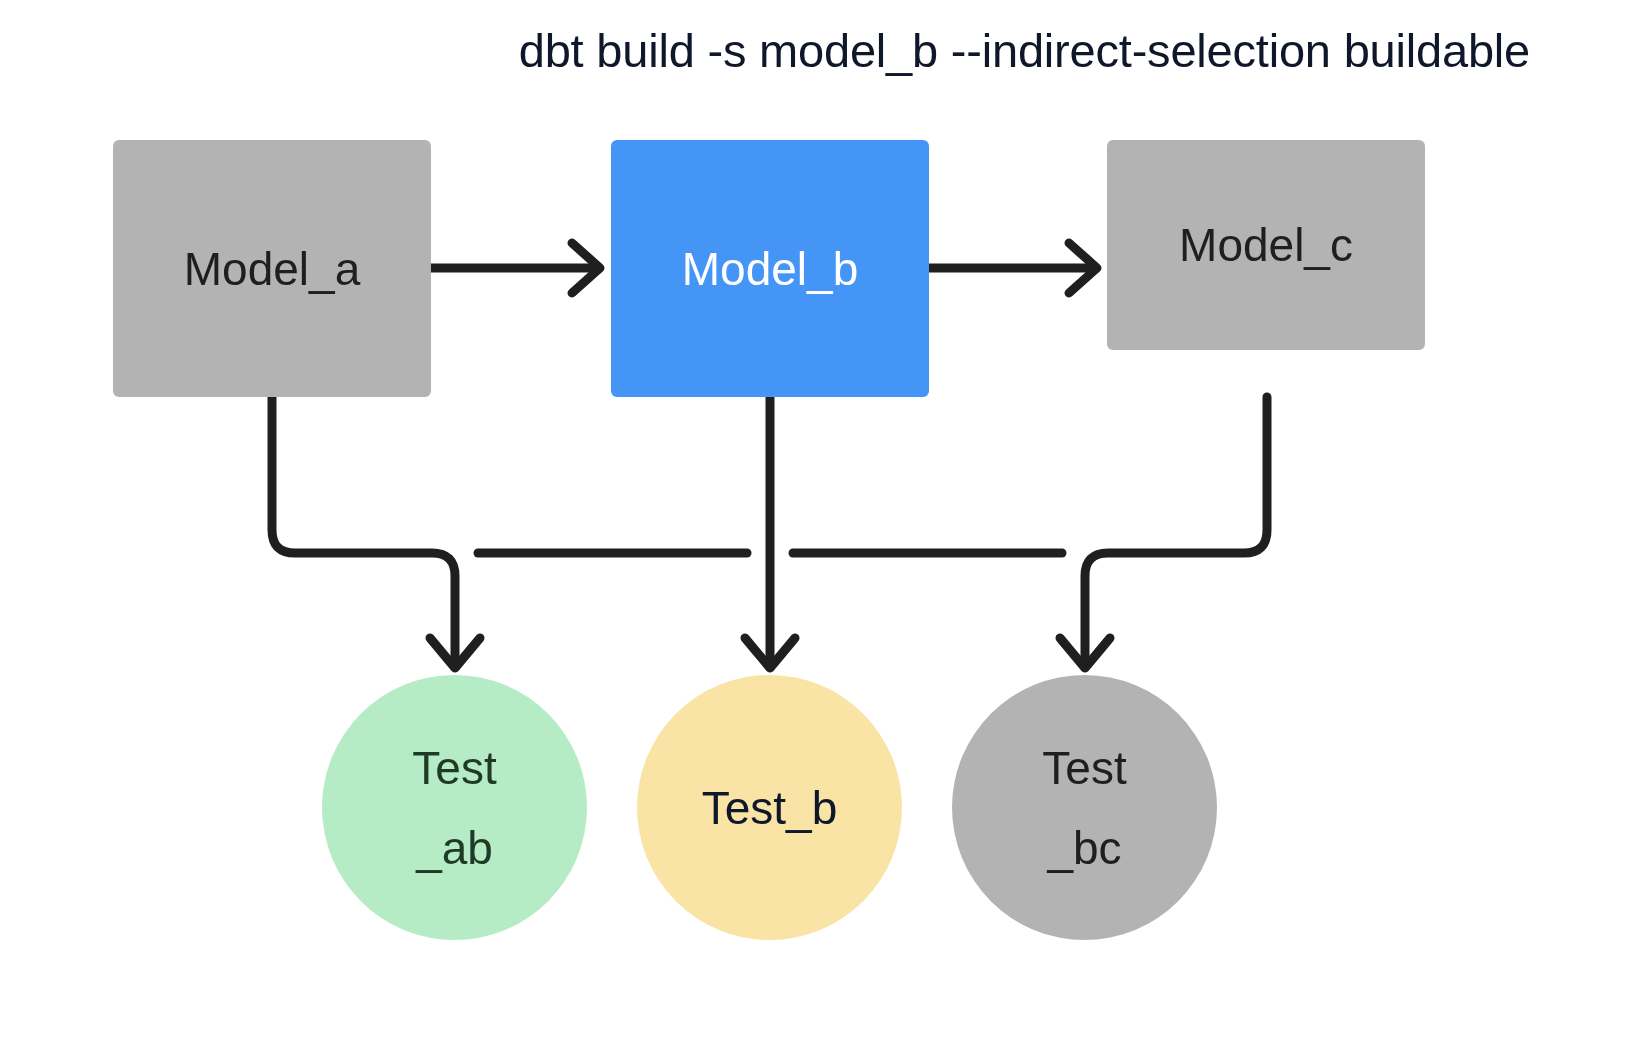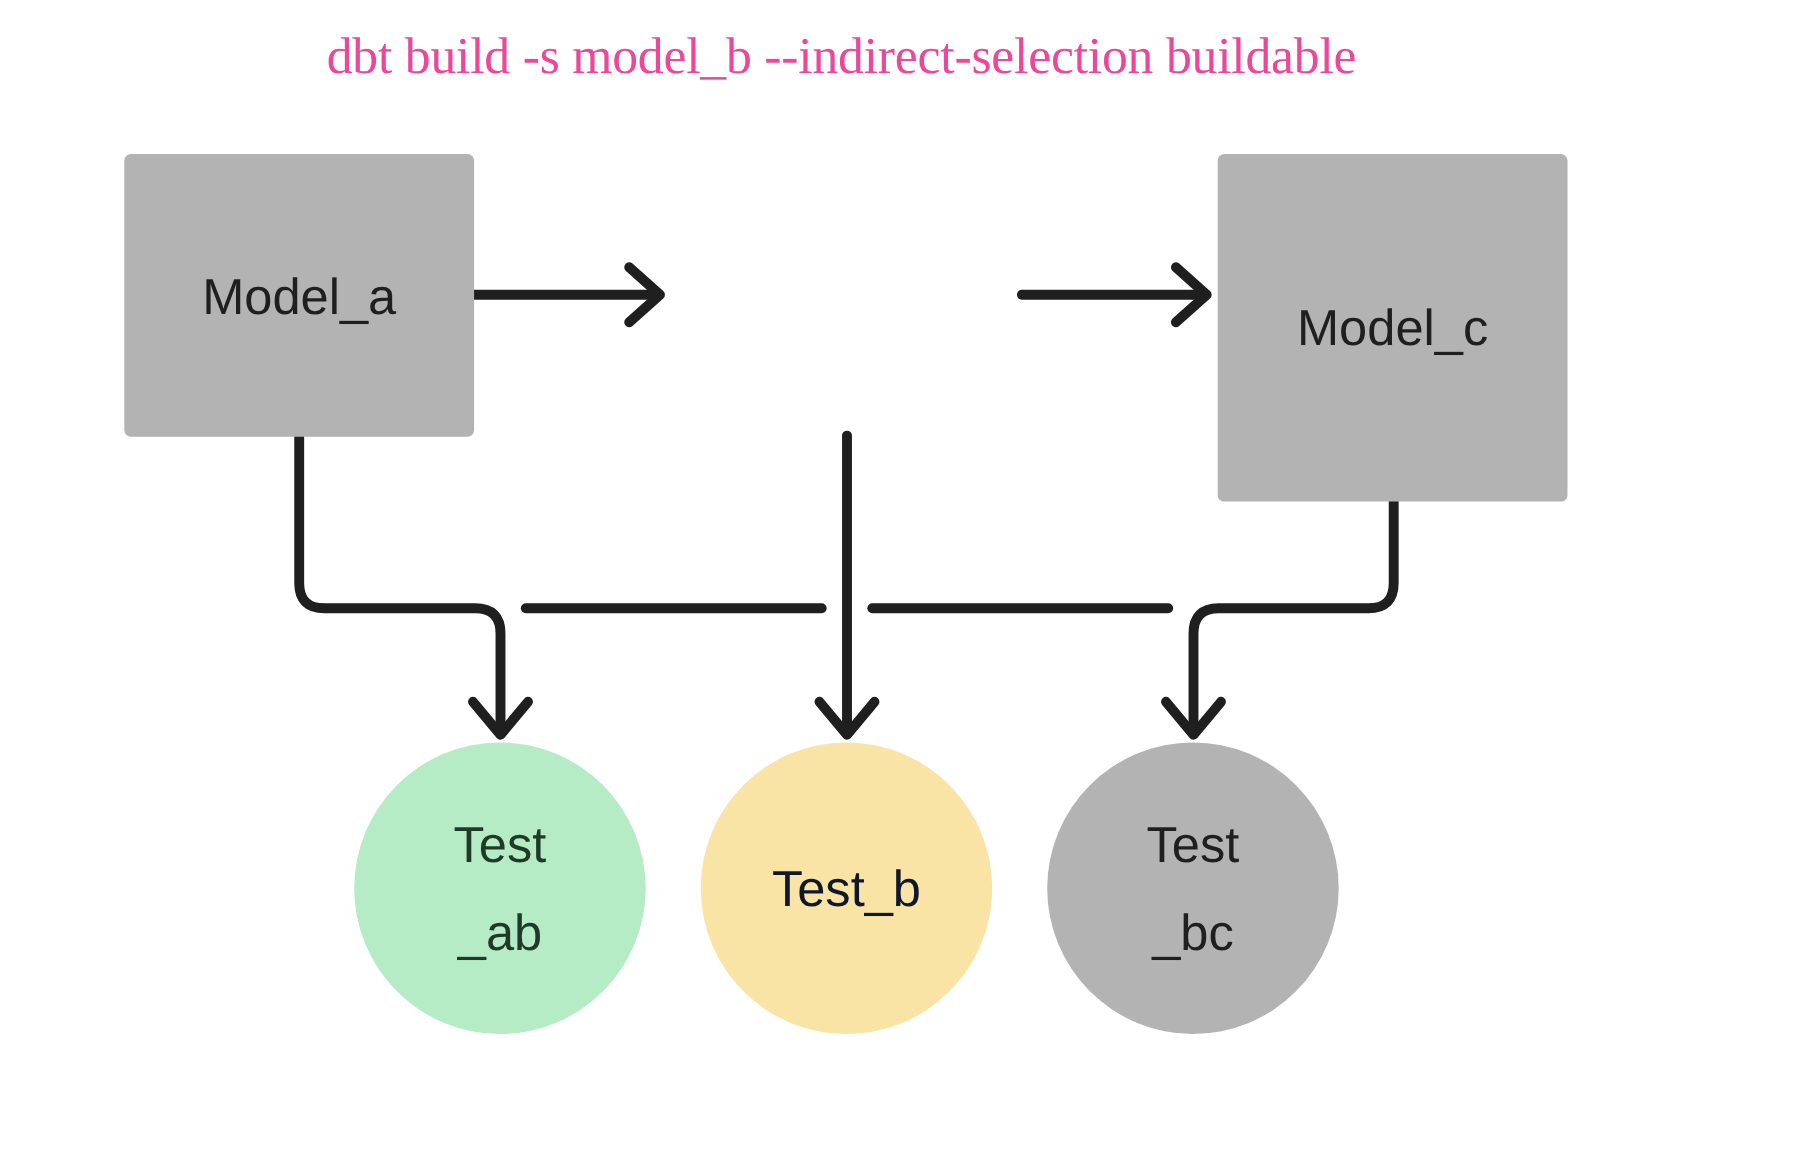--- a/index.html
+++ b/index.html
@@ -19,44 +19,43 @@
     position: relative;
     width: 1630px;
     height: 1060px;
     background: #ffffff;
   }
   #diagram-title {
     position: absolute;
     left: 0;
     top: 22px;
     width: 1530px;
-    text-align: center;
+    text-align: right;
     font-size: 47px;
     line-height: 58px;
     font-weight: 400;
-    color: #ec4899;
+    color: #0f172a;
     letter-spacing: -0.2px;
     white-space: nowrap;
-    font-family: Liberation Serif, serif;
   }
   .node-box {
     position: absolute;
     border-radius: 6px;
     display: flex;
     align-items: center;
     justify-content: center;
   }
   .node-box .node-label {
     font-size: 46px;
     line-height: 46px;
     font-weight: 400;
   }
   #node-model-a { left: 113px; top: 140px; width: 318px; height: 257px; }
   #node-model-b { left: 611px; top: 140px; width: 318px; height: 257px; }
-  #node-model-c { left: 1107px; top: 140px; width: 318px; height: 316px; }
+  #node-model-c { left: 1107px; top: 140px; width: 318px; height: 210px; }
 
   .test-circle {
     position: absolute;
     width: 265px;
     height: 265px;
     border-radius: 50%;
     display: flex;
     flex-direction: column;
     align-items: center;
     justify-content: center;
@@ -109,20 +108,23 @@
 
       <path d="M 1267 397 L 1267 530 Q 1267 553 1244 553 L 1108 553 Q 1085 553 1085 576 L 1085 660"></path>
       <path d="M 1060 638 L 1085 668 L 1110 638"></path>
     </g>
   </svg>
 
   <div class="node-box" id="node-model-a" style="background:#b3b3b3;">
     <span class="node-label" style="color:#1f1f1f;">Model_a</span>
   </div>
 
+  <div class="node-box" id="node-model-b" style="background:#4495f6;">
+    <span class="node-label" style="color:#ffffff;">Model_b</span>
+  </div>
 
   <div class="node-box" id="node-model-c" style="background:#b3b3b3;">
     <span class="node-label" style="color:#1f1f1f;">Model_c</span>
   </div>
 
   <div class="test-circle" id="node-test-ab" style="background:#b5ecc6;">
     <span class="node-label" style="color:#1f3a26;">Test
 _ab</span>
   </div>
 

